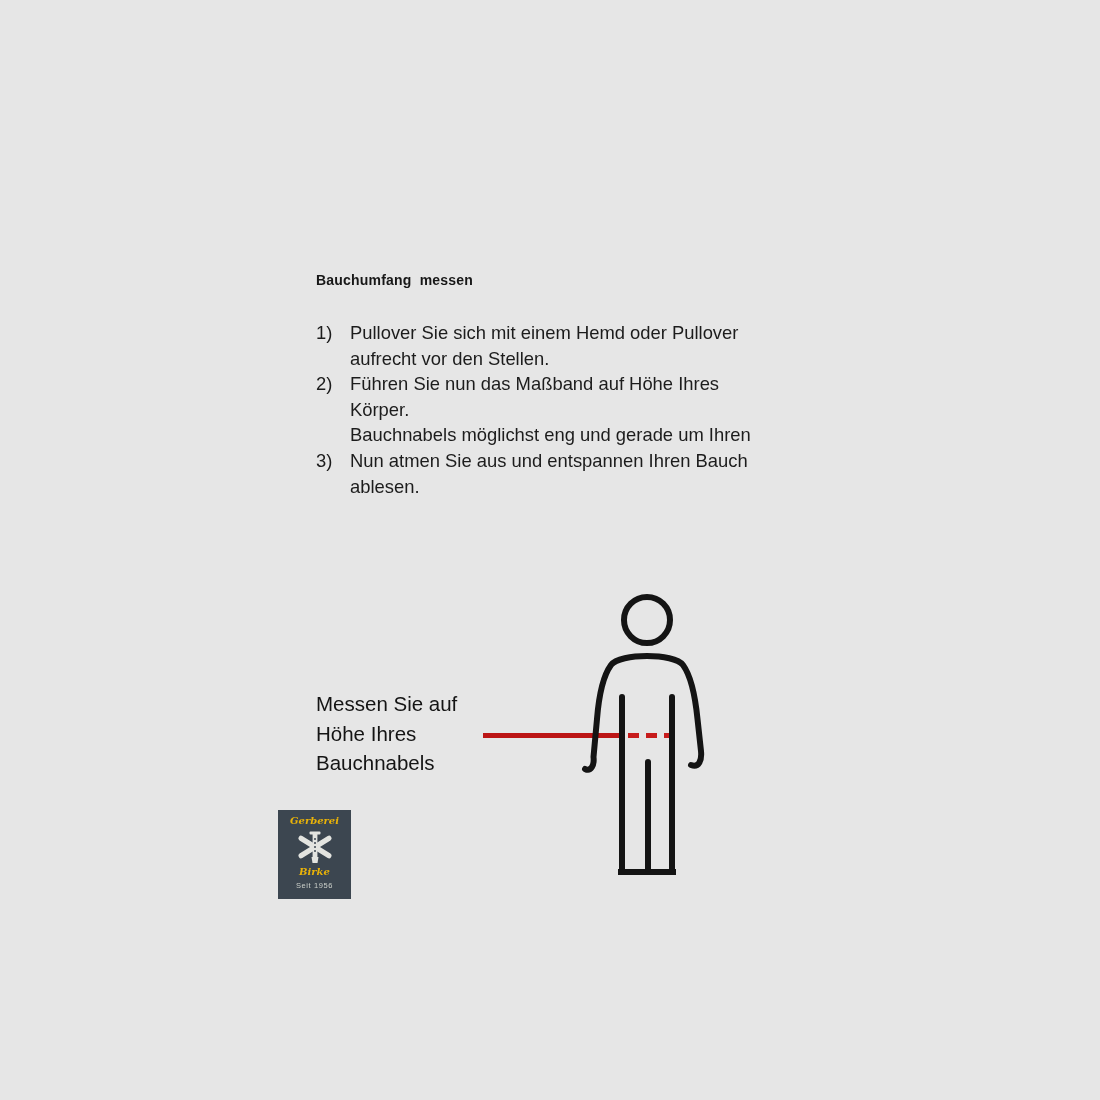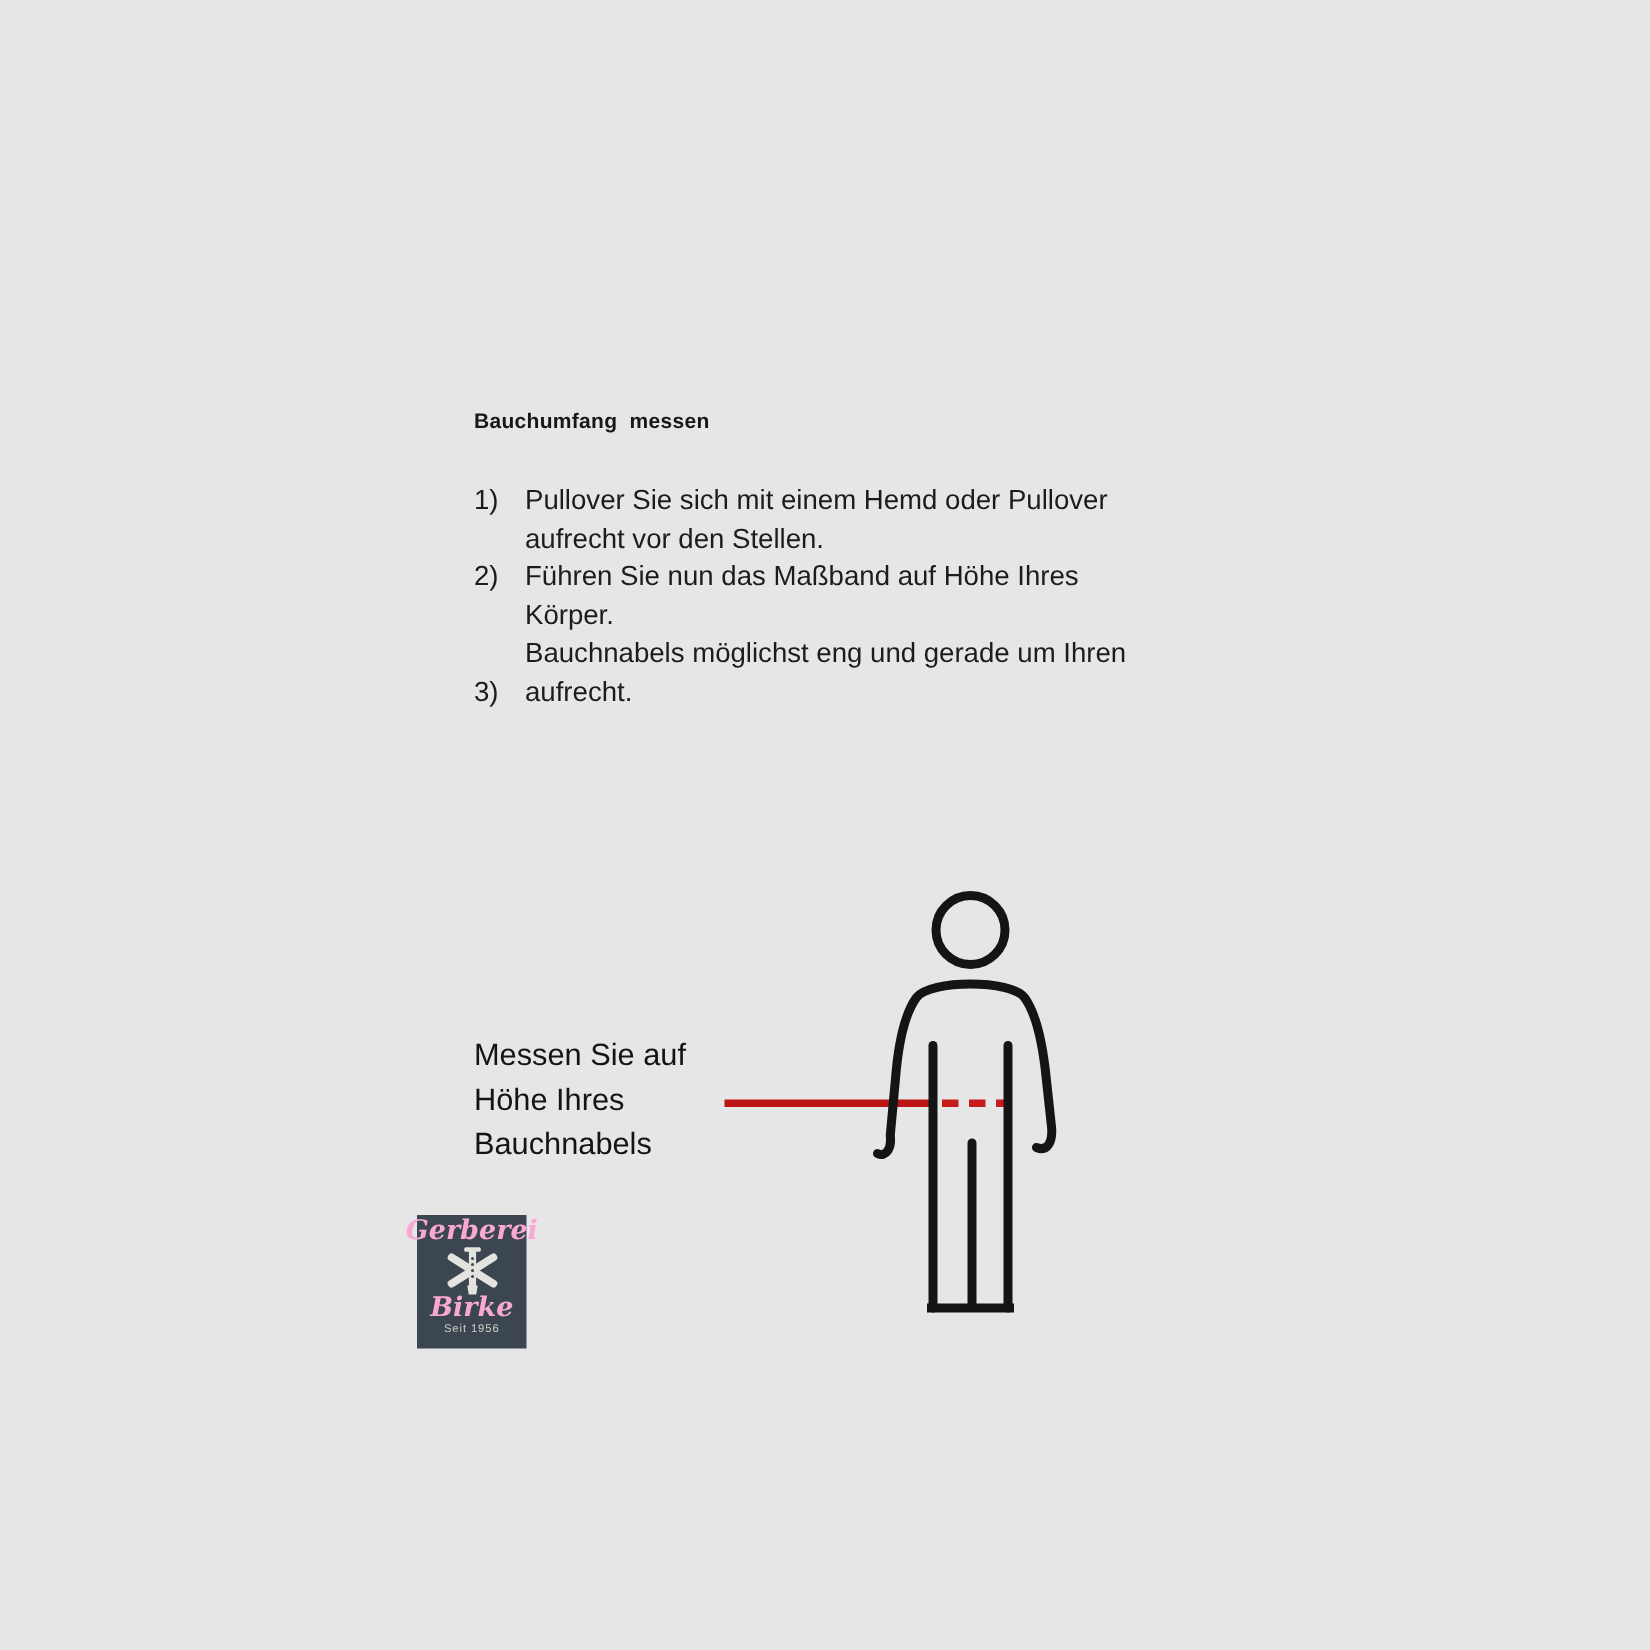--- a/index.html
+++ b/index.html
@@ -36,21 +36,21 @@
 
   .logo{
     position:absolute;left:278px;top:810px;width:73px;height:89px;
     background:#3c4650;
     display:flex;flex-direction:column;align-items:center;
     box-sizing:border-box;padding-top:3px;
   }
   .logo-script{
     font-family:"DejaVu Serif","Liberation Serif",serif;
     font-style:italic;font-weight:bold;
-    color:#f9a8d4;font-size:18px;line-height:16px;white-space:pre;
+    color:#eab308;font-size:10px;line-height:16px;white-space:pre;
   }
   .logo-year{
     font-size:7.5px;color:#ccd0ca;letter-spacing:.6px;margin-top:1px;white-space:pre;
   }
   .logo-emblem{margin:1px 0 0 0;}
 </style>
 </head>
 <body>
 
 <div class="stage">
@@ -69,21 +69,22 @@
       <span class="instr-num">2)</span>
       <span class="instr-lines">
         <span class="tline">Führen Sie nun das Maßband auf Höhe Ihres</span>
         <span class="tline">Körper.</span>
         <span class="tline">Bauchnabels möglichst eng und gerade um Ihren</span>
       </span>
     </div>
     <div class="instr-item">
       <span class="instr-num">3)</span>
       <span class="instr-lines">
-        <span class="tline">aufrecht.</span>
+        <span class="tline">Nun atmen Sie aus und entspannen Ihren Bauch</span>
+        <span class="tline">ablesen.</span>
       </span>
     </div>
   </div>
 
   <div class="annotation">
     <span class="tline">Messen Sie auf</span>
     <span class="tline">Höhe Ihres</span>
     <span class="tline">Bauchnabels</span>
   </div>
 

